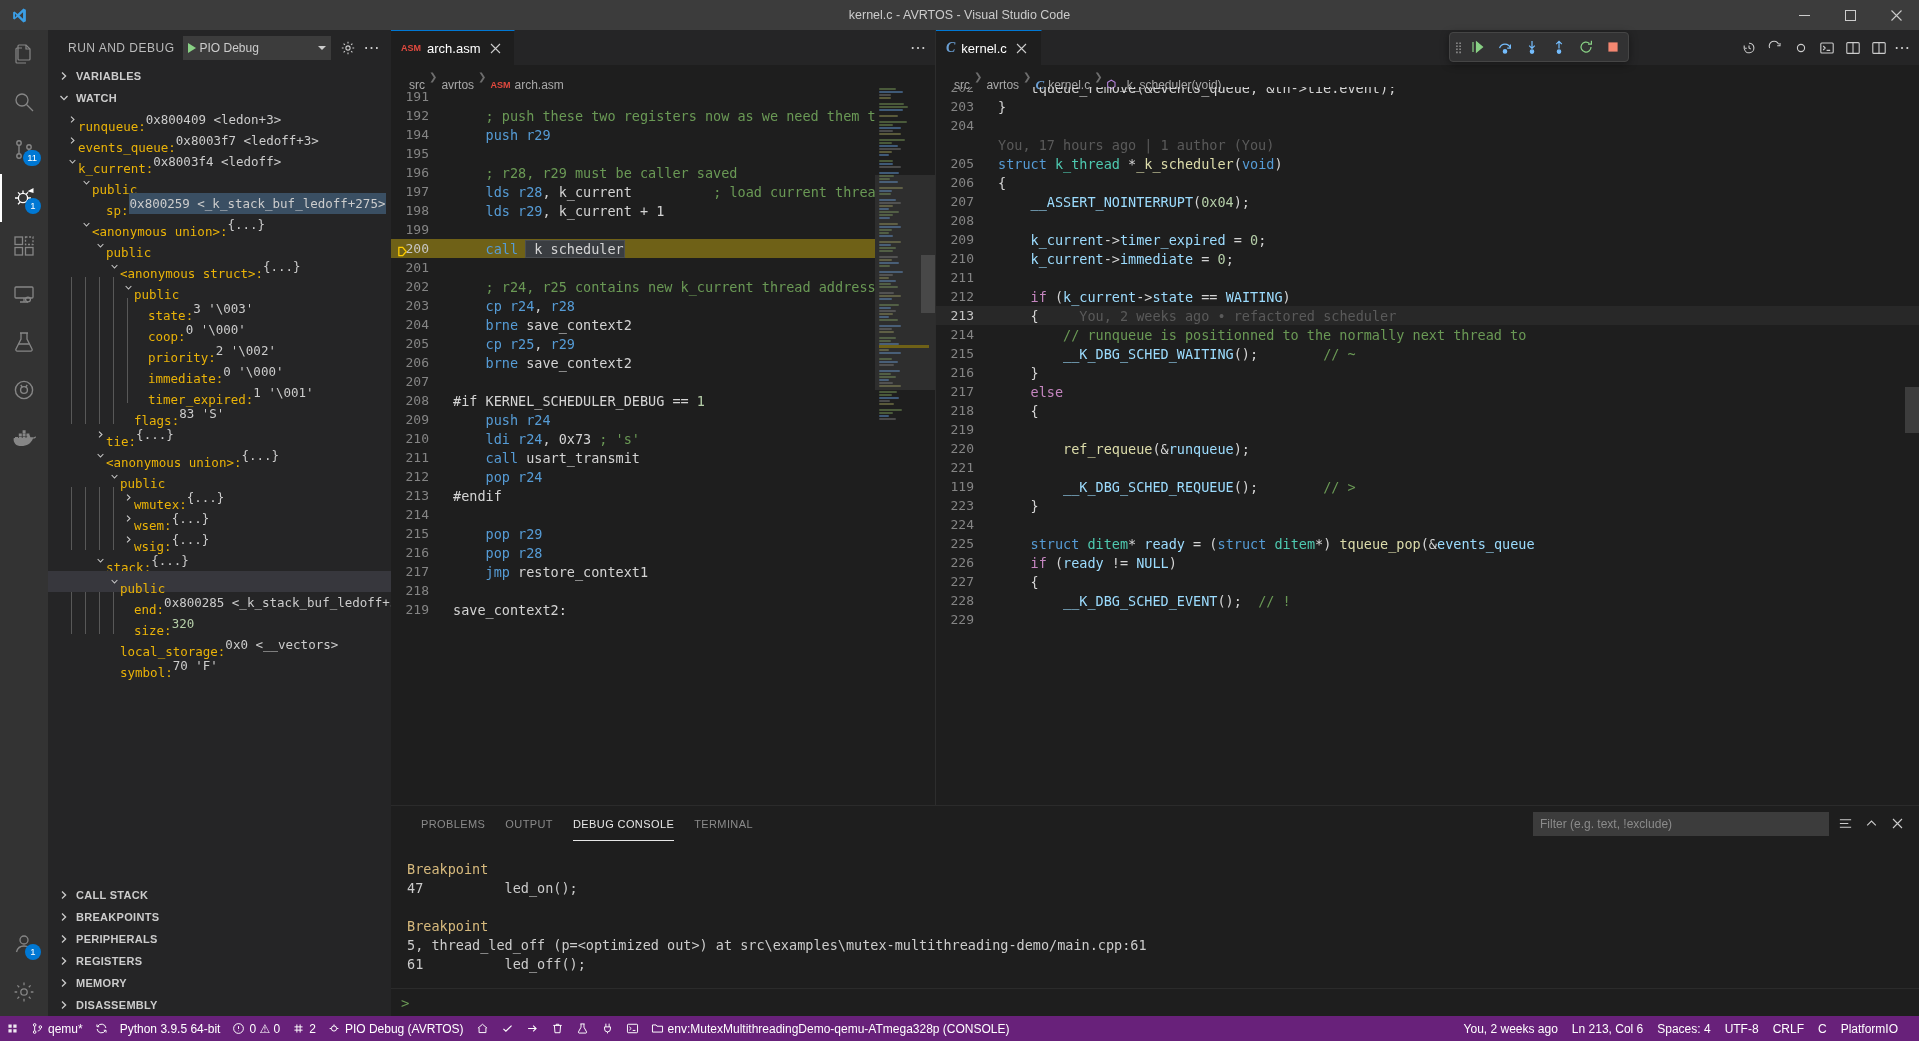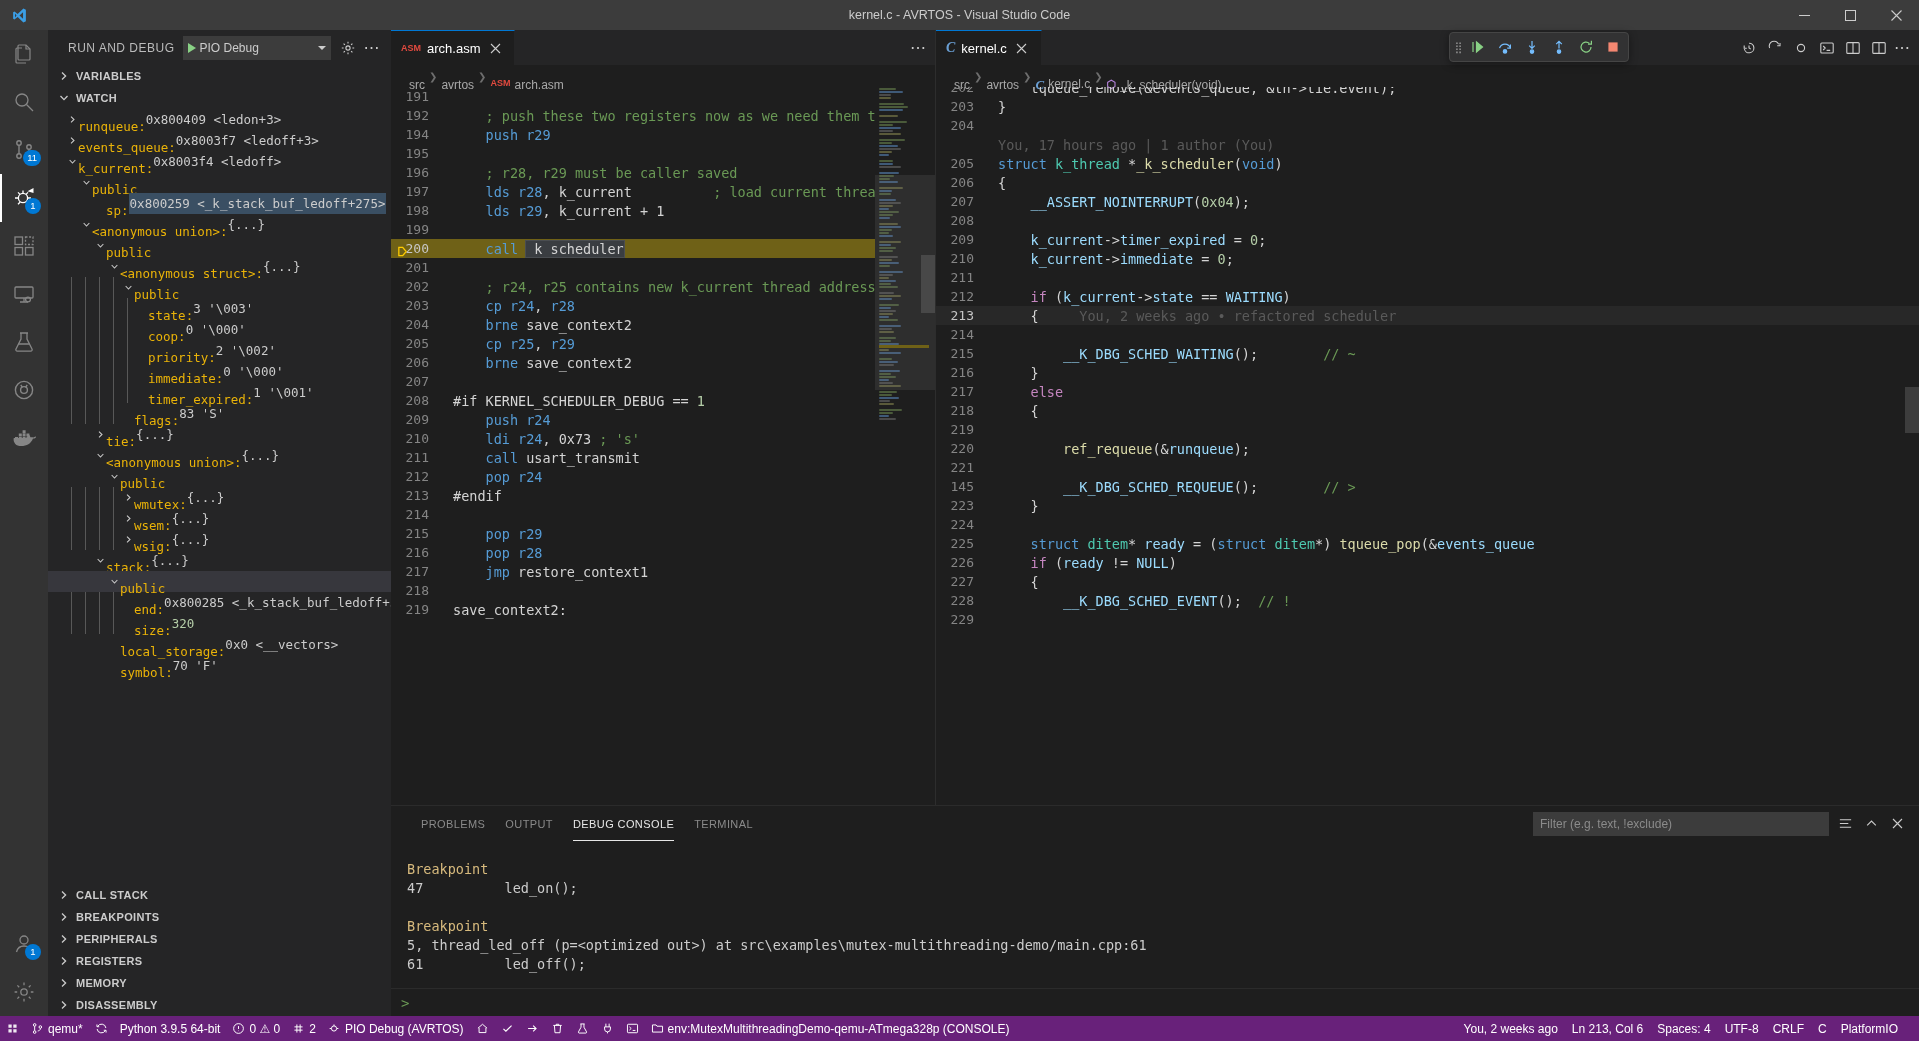--- a/index.html
+++ b/index.html
@@ -113,21 +113,21 @@
   .tab-icon.c { color: #6a9fd4; font-size: 14px; font-family: "Liberation Serif", serif; font-style: italic;}
   .tab-close { width: 18px; height: 18px; display: flex; align-items: center; justify-content: center; color: #cccccc; border-radius: 3px; }
   .tab-close svg { width: 11px; height: 11px; }
   .tabs-actions { margin-left: auto; display: flex; align-items: center; padding-right: 8px; gap: 4px; color: #cccccc; }
 
   .breadcrumbs {
     height: 22px; display: flex; align-items: center; padding-left: 18px; gap: 4px;
     font-size: 12px; color: #a9a9a9; flex: 0 0 22px; background: #1e1e1e;
   }
   .bc-sep { color: #6e6e6e; font-size: 10px; }
-  .bc-i { display: flex; gap: 4px; margin-top: 17px; }
+  .bc-i { display: flex; align-items: center; gap: 4px; margin-top: 17px; }
   .bc-ico { font-size: 9px; font-weight: bold; }
   .bc-ico.asm { color: #e24a3f; }
   .bc-ico.c { color: #6a9fd4; font-size: 13px; font-family: "Liberation Serif", serif; font-style: italic; }
   .bc-ico.fn { color: #b180d7; font-size: 11px; }
 
   .code-area { flex: 1; position: relative; overflow: hidden; display: flex; }
   .code-lines { flex: 1; position: relative; overflow: hidden; }
   .cl {
     height: 19px; display: flex; align-items: center; white-space: pre;
     font-family: "DejaVu Sans Mono", monospace; font-size: 13.5px; position: relative;
@@ -974,29 +974,29 @@
                 <div class="cl"><span class="ln"></span><span class="ctxt blame">You, 17 hours ago | 1 author (You)</span></div>
                 <div class="cl"><span class="ln">205</span><span class="ctxt"><span class="kw">struct</span><span class="pln"> </span><span class="typ">k_thread</span><span class="pln"> *</span><span class="fn">_k_scheduler</span><span class="pln">(</span><span class="kw">void</span><span class="pln">)</span></span></div>
                 <div class="cl"><span class="ln">206</span><span class="ctxt"><span class="pln">{</span></span></div>
                 <div class="cl"><span class="ln">207</span><span class="ctxt"><span class="pln">    </span><span class="id">__ASSERT_NOINTERRUPT</span><span class="pln">(</span><span class="num">0x04</span><span class="pln">);</span></span></div>
                 <div class="cl"><span class="ln">208</span><span class="ctxt"></span></div>
                 <div class="cl"><span class="ln">209</span><span class="ctxt"><span class="pln">    </span><span class="id">k_current</span><span class="pln">-&gt;</span><span class="id">timer_expired</span><span class="pln"> = </span><span class="num">0</span><span class="pln">;</span></span></div>
                 <div class="cl"><span class="ln">210</span><span class="ctxt"><span class="pln">    </span><span class="id">k_current</span><span class="pln">-&gt;</span><span class="id">immediate</span><span class="pln"> = </span><span class="num">0</span><span class="pln">;</span></span></div>
                 <div class="cl"><span class="ln">211</span><span class="ctxt"></span></div>
                 <div class="cl"><span class="ln">212</span><span class="ctxt"><span class="pln">    </span><span class="kw2">if</span><span class="pln"> (</span><span class="id">k_current</span><span class="pln">-&gt;</span><span class="id">state</span><span class="pln"> == </span><span class="id">WAITING</span><span class="pln">)</span></span></div>
                 <div class="cl curline"><span class="ln cur">213</span><span class="ctxt"><span class="pln">    </span><span class="pln">{</span><span class="blame">     You, 2 weeks ago • refactored scheduler</span></span></div>
-                <div class="cl"><span class="ln">214</span></div>
+                <div class="cl"><span class="ln">214</span><span class="ctxt"><span class="cmt">        // runqueue is positionned to the normally next thread to</span></span></div>
                 <div class="cl"><span class="ln">215</span><span class="ctxt"><span class="pln">        </span><span class="id">__K_DBG_SCHED_WAITING</span><span class="pln">();</span><span class="pln">        </span><span class="cmt">// ~</span></span></div>
                 <div class="cl"><span class="ln">216</span><span class="ctxt"><span class="pln">    </span><span class="pln">}</span></span></div>
                 <div class="cl"><span class="ln">217</span><span class="ctxt"><span class="pln">    </span><span class="kw2">else</span></span></div>
                 <div class="cl"><span class="ln">218</span><span class="ctxt"><span class="pln">    </span><span class="pln">{</span></span></div>
                 <div class="cl"><span class="ln">219</span></div>
                 <div class="cl"><span class="ln">220</span><span class="ctxt"><span class="pln">        </span><span class="fn">ref_requeue</span><span class="pln">(&amp;</span><span class="id">runqueue</span><span class="pln">);</span></span></div>
                 <div class="cl"><span class="ln">221</span><span class="ctxt"></span></div>
-                <div class="cl"><span class="ln">145</span><span class="ctxt"><span class="pln">        </span><span class="id">__K_DBG_SCHED_REQUEUE</span><span class="pln">();</span><span class="pln">        </span><span class="cmt">// &gt;</span></span></div>
+                <div class="cl"><span class="ln">119</span><span class="ctxt"><span class="pln">        </span><span class="id">__K_DBG_SCHED_REQUEUE</span><span class="pln">();</span><span class="pln">        </span><span class="cmt">// &gt;</span></span></div>
                 <div class="cl"><span class="ln">223</span><span class="ctxt"><span class="pln">    </span><span class="pln">}</span></span></div>
                 <div class="cl"><span class="ln">224</span><span class="ctxt"></span></div>
                 <div class="cl"><span class="ln">225</span><span class="ctxt"><span class="pln">    </span><span class="kw">struct</span><span class="pln"> </span><span class="typ">ditem</span><span class="pln">* </span><span class="id">ready</span><span class="pln"> = (</span><span class="kw">struct</span><span class="pln"> </span><span class="typ">ditem</span><span class="pln">*) </span><span class="fn">tqueue_pop</span><span class="pln">(&amp;</span><span class="id">events_queue</span></span></div>
                 <div class="cl"><span class="ln">226</span><span class="ctxt"><span class="pln">    </span><span class="kw2">if</span><span class="pln"> (</span><span class="id">ready</span><span class="pln"> != </span><span class="id">NULL</span><span class="pln">)</span></span></div>
                 <div class="cl"><span class="ln">227</span><span class="ctxt"><span class="pln">    </span><span class="pln">{</span></span></div>
                 <div class="cl"><span class="ln">228</span><span class="ctxt"><span class="pln">        </span><span class="id">__K_DBG_SCHED_EVENT</span><span class="pln">();</span><span class="pln">  </span><span class="cmt">// !</span></span></div>
                 <div class="cl"><span class="ln">229</span><span class="ctxt"></span></div>
               </div>
             <div class="vscroll">
               <div class="vthumb" style="top:300px;height:46px"></div>

